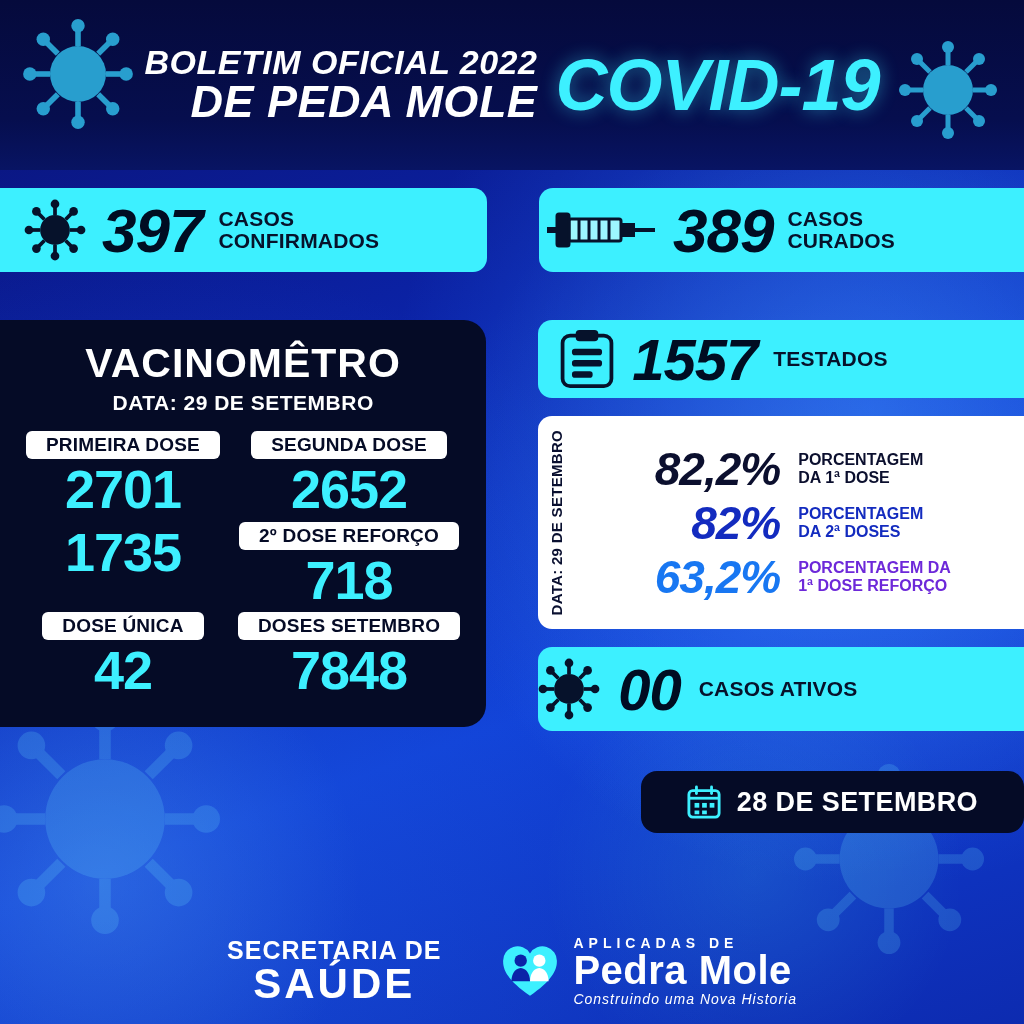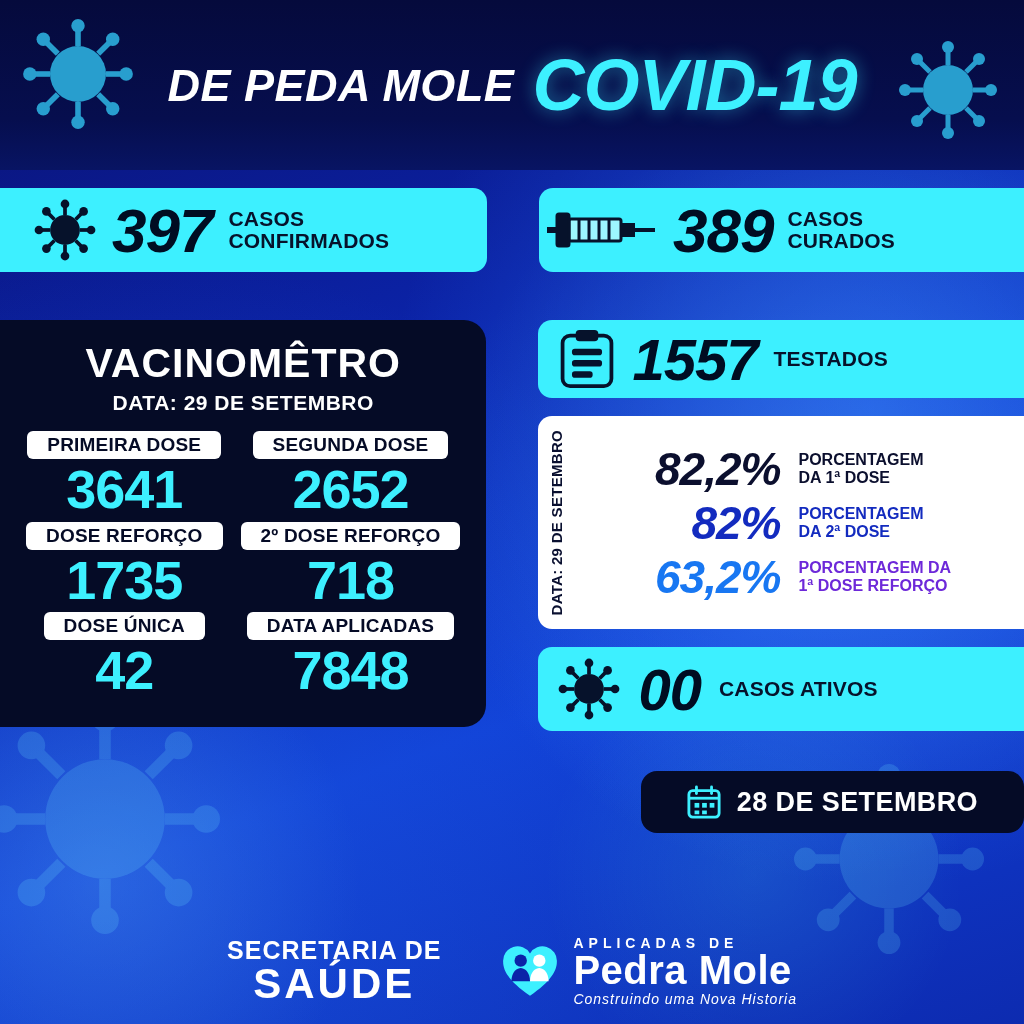--- a/index.html
+++ b/index.html
@@ -65,21 +65,21 @@
   .card {
     background: #3df0ff;
     color: #06122b;
     display: flex; align-items: center;
   }
 
   
   .stat-confirmed {
     width: 487px; height: 84px;
     border-radius: 0 14px 14px 0;
-    padding-left: 34px; gap: 16px;
+    padding-left: 24px; gap: 16px;
   }
   .stat-cured {
     width: 485px; height: 84px;
     border-radius: 14px 0 0 14px;
     gap: 14px;
     margin-left: 52px;
   }
   .big-num {
     font-size: 62px; font-weight: bold; letter-spacing: -1px;
     font-style: italic; color: #000d22;
@@ -154,21 +154,21 @@
   .pct-lab { font-size: 16px; font-weight: bold; line-height: 1.1; }
   .pct-1 .pct-val { color: #0b0f2e; }
   .pct-1 .pct-lab { color: #0b0f2e; }
   .pct-2 .pct-val { color: #132bbf; }
   .pct-2 .pct-lab { color: #132bbf; }
   .pct-3 .pct-val { color: #1877f2; }
   .pct-3 .pct-lab { color: #6d28d9; }
 
   .active {
     height: 84px; border-radius: 14px 0 0 14px;
-    padding-left: 20px; gap: 18px;
+    gap: 18px;
   }
   .active .big-num { font-size: 58px; }
 
   
   .datebar-wrap { display: flex; justify-content: flex-end; margin-top: 40px; }
   .datebar {
     background: #050b26; color: #ffffff;
     border-radius: 16px;
     padding: 14px 46px;
     display: flex; align-items: center; gap: 16px;
@@ -270,20 +270,21 @@
           <circle cx="93" cy="50" r="6"></circle>
         <circle cx="19" cy="19" r="6"></circle>
           <circle cx="81" cy="19" r="6"></circle>
         <circle cx="19" cy="81" r="6"></circle>
           <circle cx="81" cy="81" r="6"></circle>
       </g>
     </svg>
 
     <div class="header-inner">
       <div class="header-titles">
+        <div class="title-line1">BOLETIM OFICIAL 2022</div>
         <div class="title-line2">DE PEDA MOLE</div>
       </div>
       <div class="title-covid">COVID-19</div>
     </div>
 
     <svg class="virus-deco right" width="100" height="100" viewBox="0 0 100 100">
       <g fill="#2aa6d6">
         <circle cx="50" cy="50" r="25"></circle>
         <g stroke="#2aa6d6" stroke-width="5">
           <line x1="50" y1="25" x2="50" y2="9"></line>
@@ -366,40 +367,39 @@
 
     <div class="mid">
 
       <div class="vacino">
         <h2>VACINOMÊTRO</h2>
         <div class="vdate">DATA: 29 DE SETEMBRO</div>
 
         <div class="dose-grid">
           <div class="dose-cell">
             <span class="dose-pill">PRIMEIRA DOSE</span>
-            <div class="dose-val">3641</div>
+            <div class="dose-val">2701</div>
           </div>
           <div class="dose-cell">
             <span class="dose-pill">SEGUNDA DOSE</span>
             <div class="dose-val">2652</div>
           </div>
           <div class="dose-cell">
-            <span class="dose-pill">DOSE REFORÇO</span>
             <div class="dose-val">1735</div>
           </div>
           <div class="dose-cell">
             <span class="dose-pill">2º DOSE REFORÇO</span>
             <div class="dose-val">718</div>
           </div>
           <div class="dose-cell">
             <span class="dose-pill">DOSE ÚNICA</span>
             <div class="dose-val">42</div>
           </div>
           <div class="dose-cell">
-            <span class="dose-pill">DATA APLICADAS</span>
+            <span class="dose-pill">DOSES SETEMBRO</span>
             <div class="dose-val">7848</div>
           </div>
         </div>
       </div>
 
       <div class="right-col">
 
         <div class="card tested">
           <svg width="58" height="62" viewBox="0 0 60 66">
             <rect x="4" y="8" width="52" height="54" rx="8" fill="none" stroke="#06122b" stroke-width="4"></rect>
@@ -419,21 +419,21 @@
               <div class="pct-val">82,2%</div>
               <div class="pct-lab">
                 <div>PORCENTAGEM</div>
                 <div>DA 1ª DOSE</div>
               </div>
             </div>
             <div class="pct-row pct-2">
               <div class="pct-val">82%</div>
               <div class="pct-lab">
                 <div>PORCENTAGEM</div>
-                <div>DA 2ª DOSE</div>
+                <div>DA 2ª DOSES</div>
               </div>
             </div>
             <div class="pct-row pct-3">
               <div class="pct-val">63,2%</div>
               <div class="pct-lab">
                 <div>PORCENTAGEM DA</div>
                 <div>1ª DOSE REFORÇO</div>
               </div>
             </div>
           </div>

